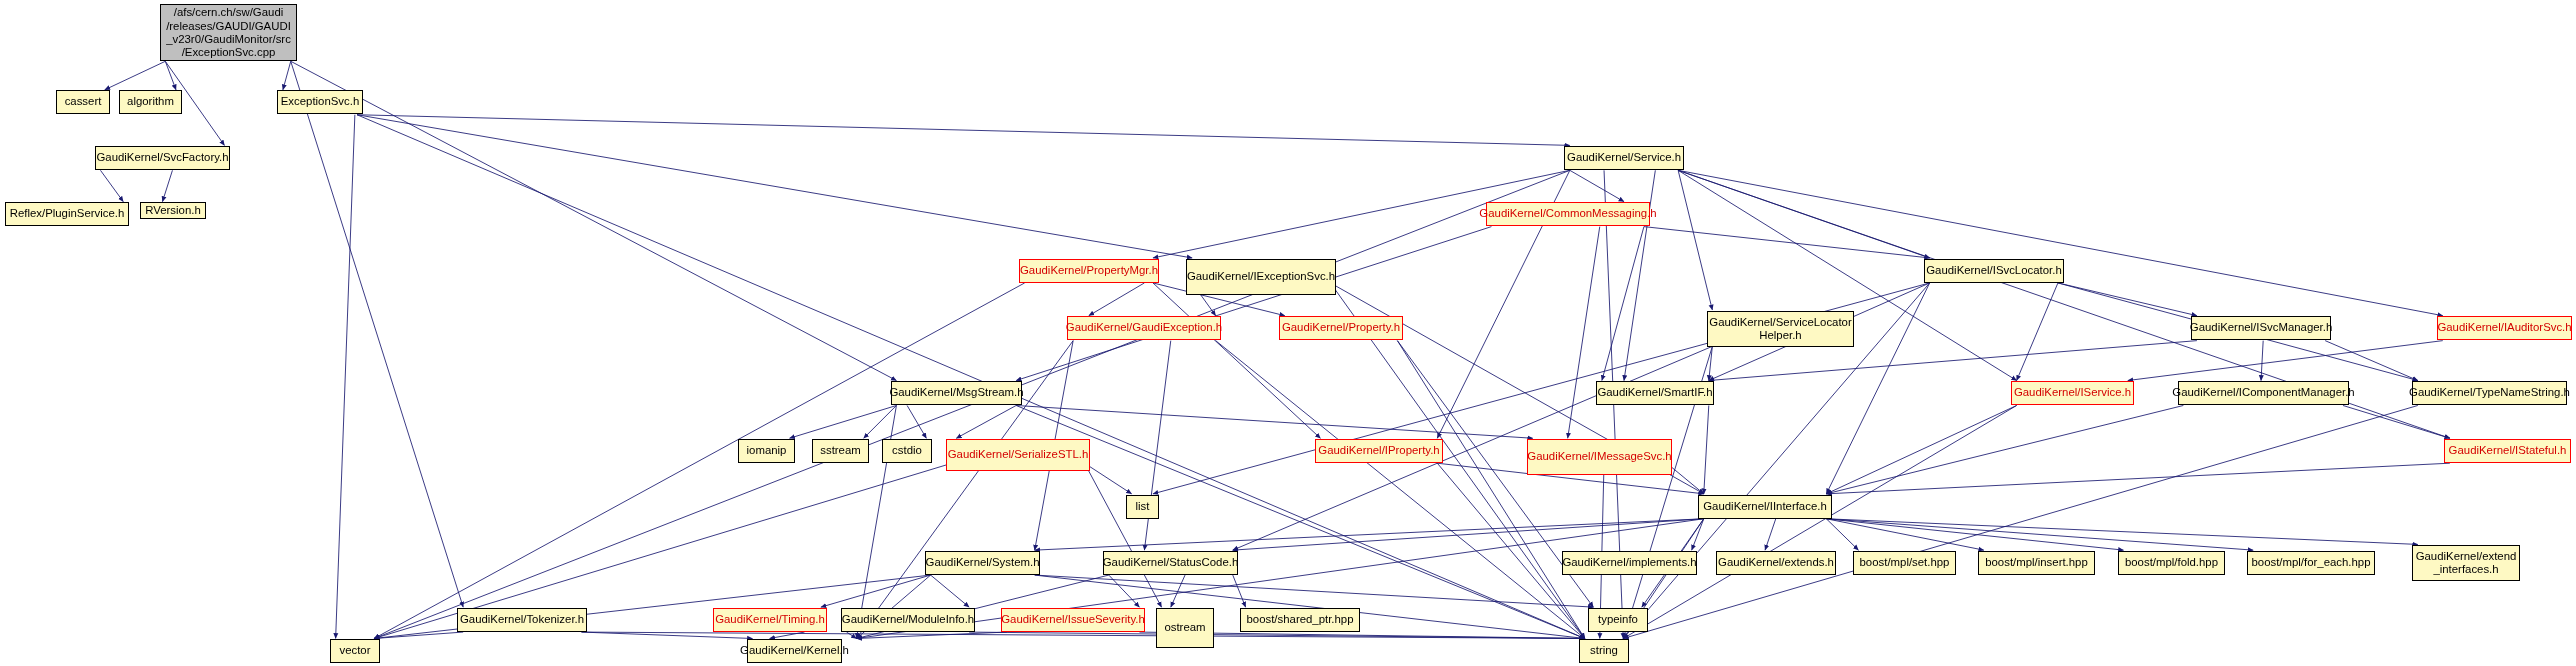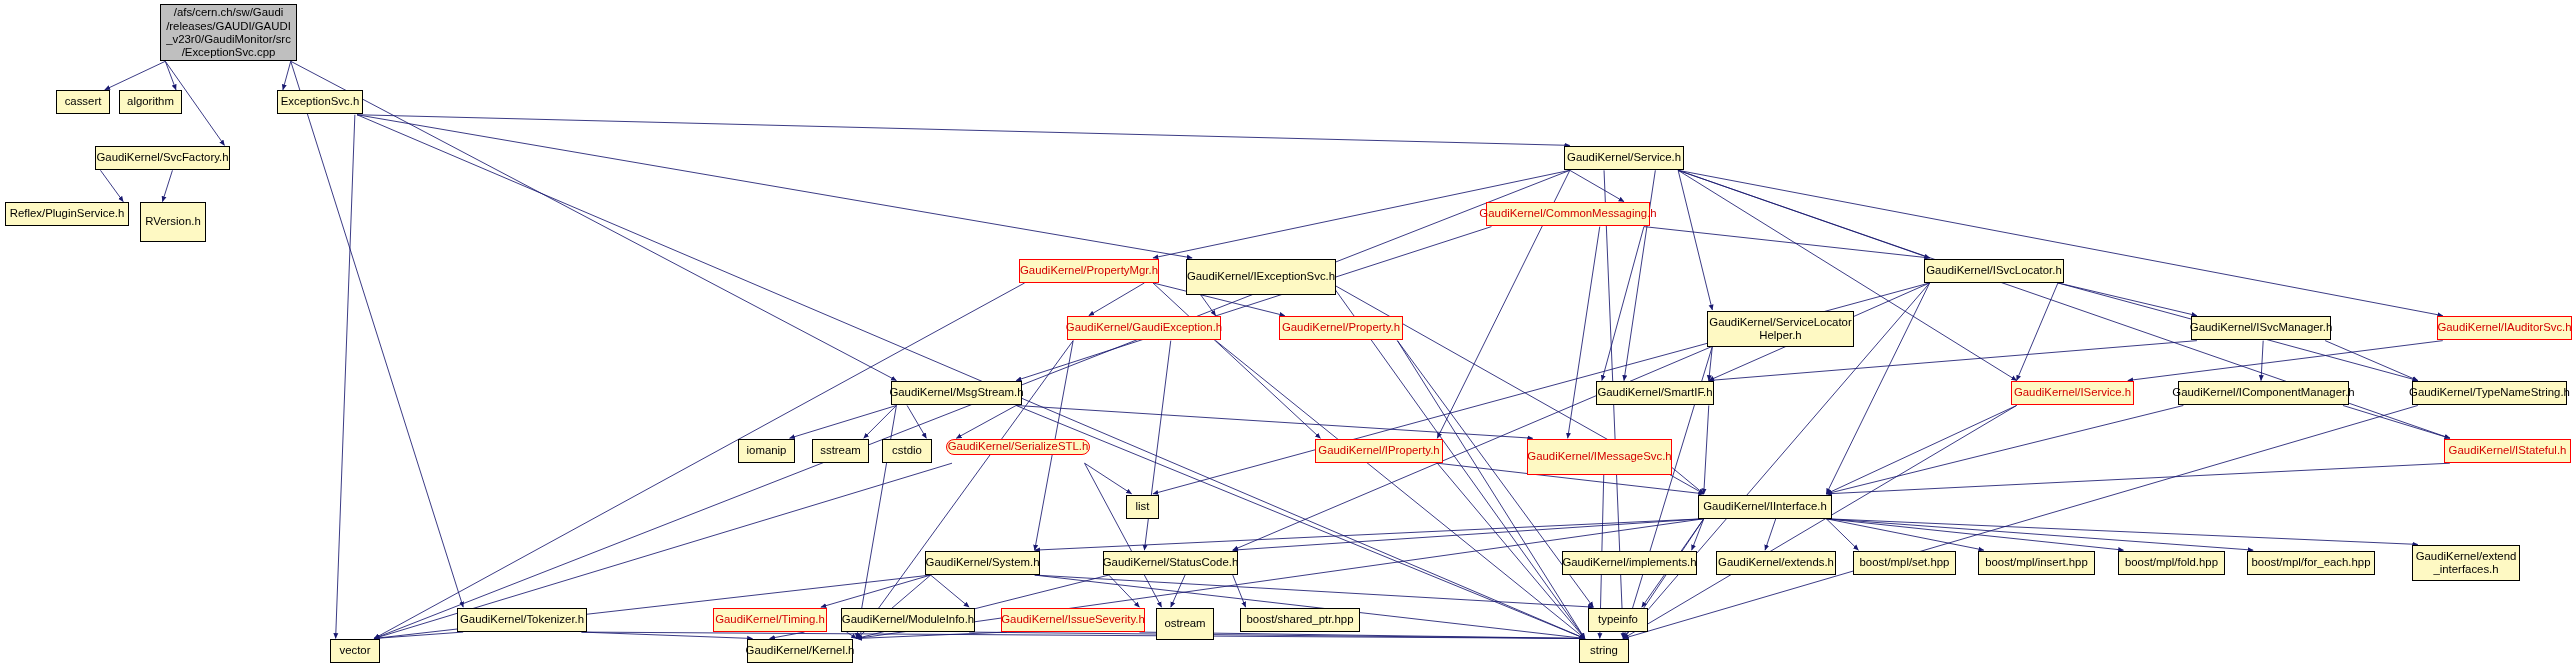--- a/index.html
+++ b/index.html
@@ -160,21 +160,21 @@
       </div>
       <div class="node" style="left: 277px; top: 90px; width: 86px; height: 24px;">
         <div>ExceptionSvc.h</div>
       </div>
       <div class="node" style="left: 95px; top: 146px; width: 135px; height: 24px;">
         <div>GaudiKernel/SvcFactory.h</div>
       </div>
       <div class="node" style="left: 5px; top: 202px; width: 124px; height: 24px;">
         <div>Reflex/PluginService.h</div>
       </div>
-      <div class="node" style="left: 140px; top: 202px; width: 66px; height: 40px;">
+      <div class="node" style="left: 140px; top: 202px; width: 66px; height: 17px;">
         <div>RVersion.h</div>
       </div>
       <div class="node" style="left: 1564px; top: 146px; width: 120px; height: 24px;">
         <div>GaudiKernel/Service.h</div>
       </div>
       <div class="node trunc" style="left: 1486px; top: 202px; width: 164px; height: 24px;">
         <div>GaudiKernel/CommonMessaging.h</div>
       </div>
       <div class="node trunc" style="left: 1019px; top: 259px; width: 140px; height: 24px;">
         <div>GaudiKernel/PropertyMgr.h</div>
@@ -218,21 +218,21 @@
       </div>
       <div class="node" style="left: 738px; top: 439px; width: 57px; height: 24px;">
         <div>iomanip</div>
       </div>
       <div class="node" style="left: 812px; top: 439px; width: 57px; height: 24px;">
         <div>sstream</div>
       </div>
       <div class="node" style="left: 882px; top: 439px; width: 50px; height: 24px;">
         <div>cstdio</div>
       </div>
-      <div class="node trunc" style="left: 946px; top: 439px; width: 144px; height: 16px; border-radius: 8px;">
+      <div class="node trunc" style="left: 946px; top: 439px; width: 144px; height: 32px;">
         <div>GaudiKernel/SerializeSTL.h</div>
       </div>
       <div class="node trunc" style="left: 1315px; top: 439px; width: 128px; height: 24px;">
         <div>GaudiKernel/IProperty.h</div>
       </div>
       <div class="node trunc" style="left: 1527px; top: 439px; width: 145px; height: 36px;">
         <div>GaudiKernel/IMessageSvc.h</div>
       </div>
       <div class="node trunc" style="left: 2444px; top: 439px; width: 127px; height: 24px;">
         <div>GaudiKernel/IStateful.h</div>
@@ -276,33 +276,33 @@
       </div>
       <div class="node trunc" style="left: 713px; top: 608px; width: 114px; height: 24px;">
         <div>GaudiKernel/Timing.h</div>
       </div>
       <div class="node" style="left: 841px; top: 608px; width: 134px; height: 24px;">
         <div>GaudiKernel/ModuleInfo.h</div>
       </div>
       <div class="node trunc" style="left: 1001px; top: 608px; width: 144px; height: 24px;">
         <div>GaudiKernel/IssueSeverity.h</div>
       </div>
-      <div class="node" style="left: 1156px; top: 608px; width: 58px; height: 32px;">
+      <div class="node" style="left: 1156px; top: 608px; width: 58px; height: 40px;">
         <div>ostream</div>
       </div>
       <div class="node" style="left: 1240px; top: 608px; width: 120px; height: 24px;">
         <div>boost/shared_ptr.hpp</div>
       </div>
       <div class="node" style="left: 1588px; top: 608px; width: 60px; height: 24px;">
         <div>typeinfo</div>
       </div>
       <div class="node" style="left: 330px; top: 639px; width: 50px; height: 24px;">
         <div>vector</div>
       </div>
-      <div class="node" style="left: 747px; top: 639px; width: 106px; height: 24px;">
+      <div class="node" style="left: 747px; top: 639px; width: 95px; height: 24px;">
         <div>GaudiKernel/Kernel.h</div>
       </div>
       <div class="node" style="left: 1579px; top: 639px; width: 50px; height: 24px;">
         <div>string</div>
       </div>
     </div>
 </div>
 
 
 </body></html>

